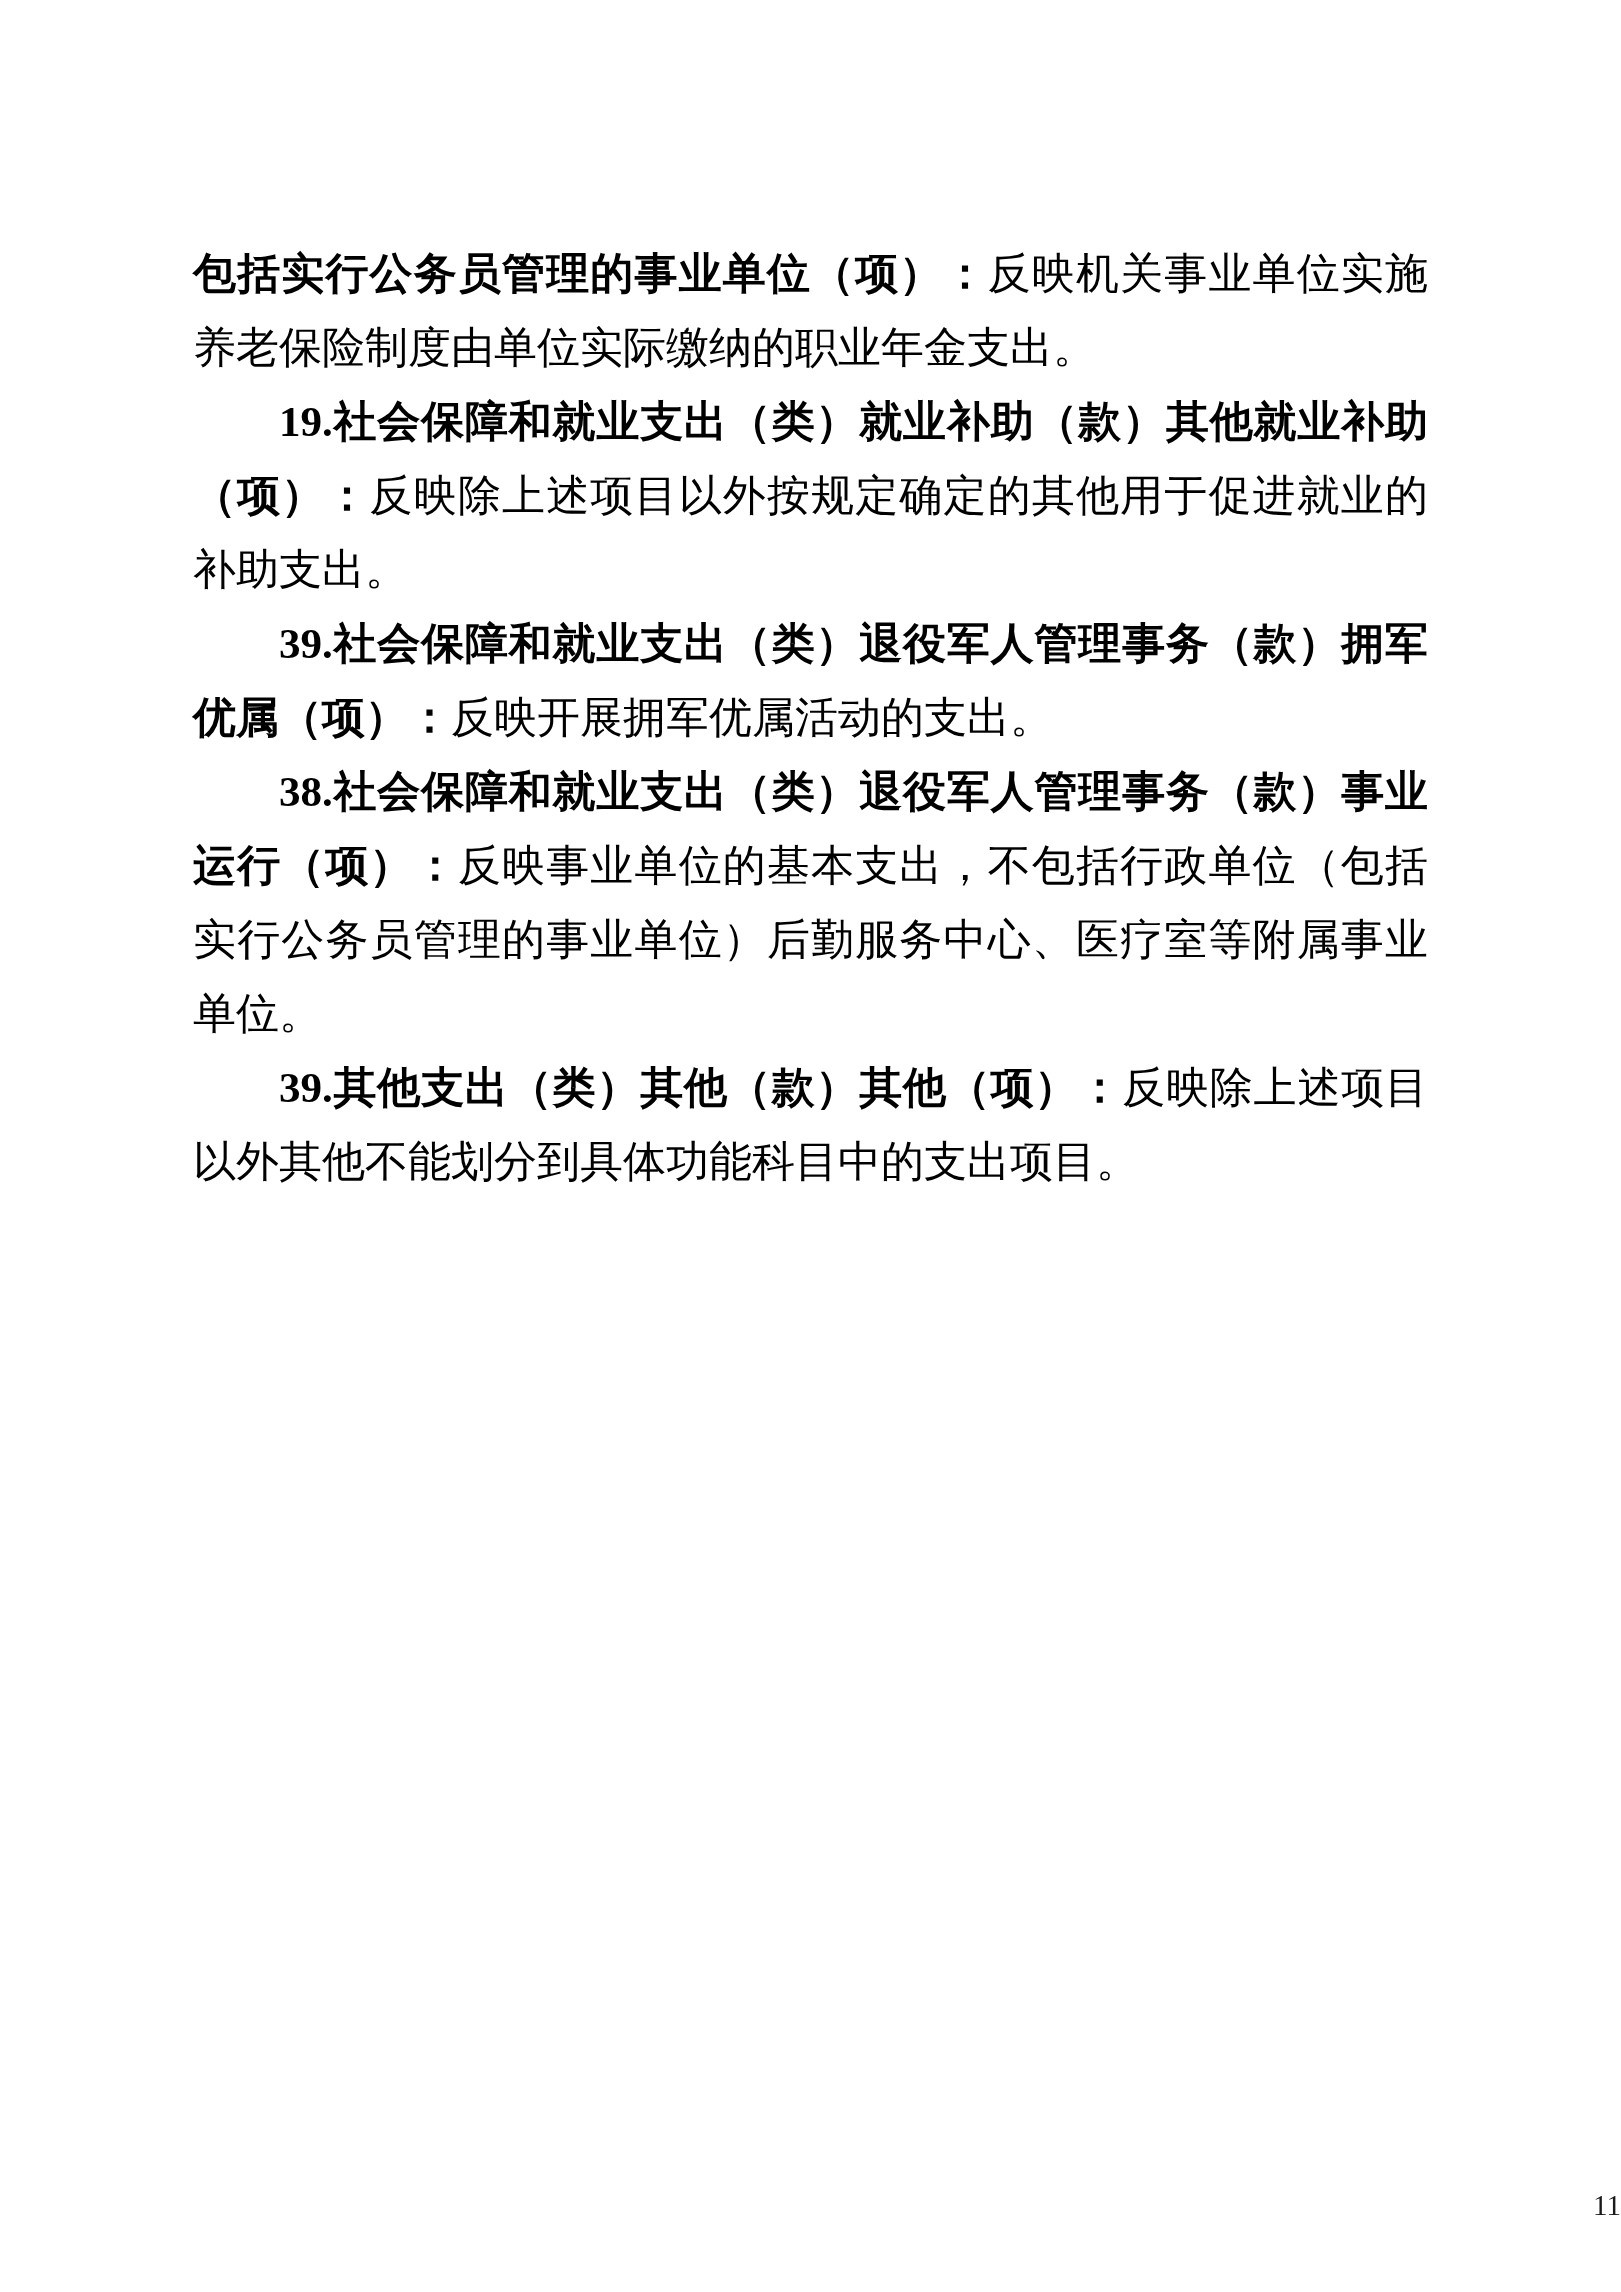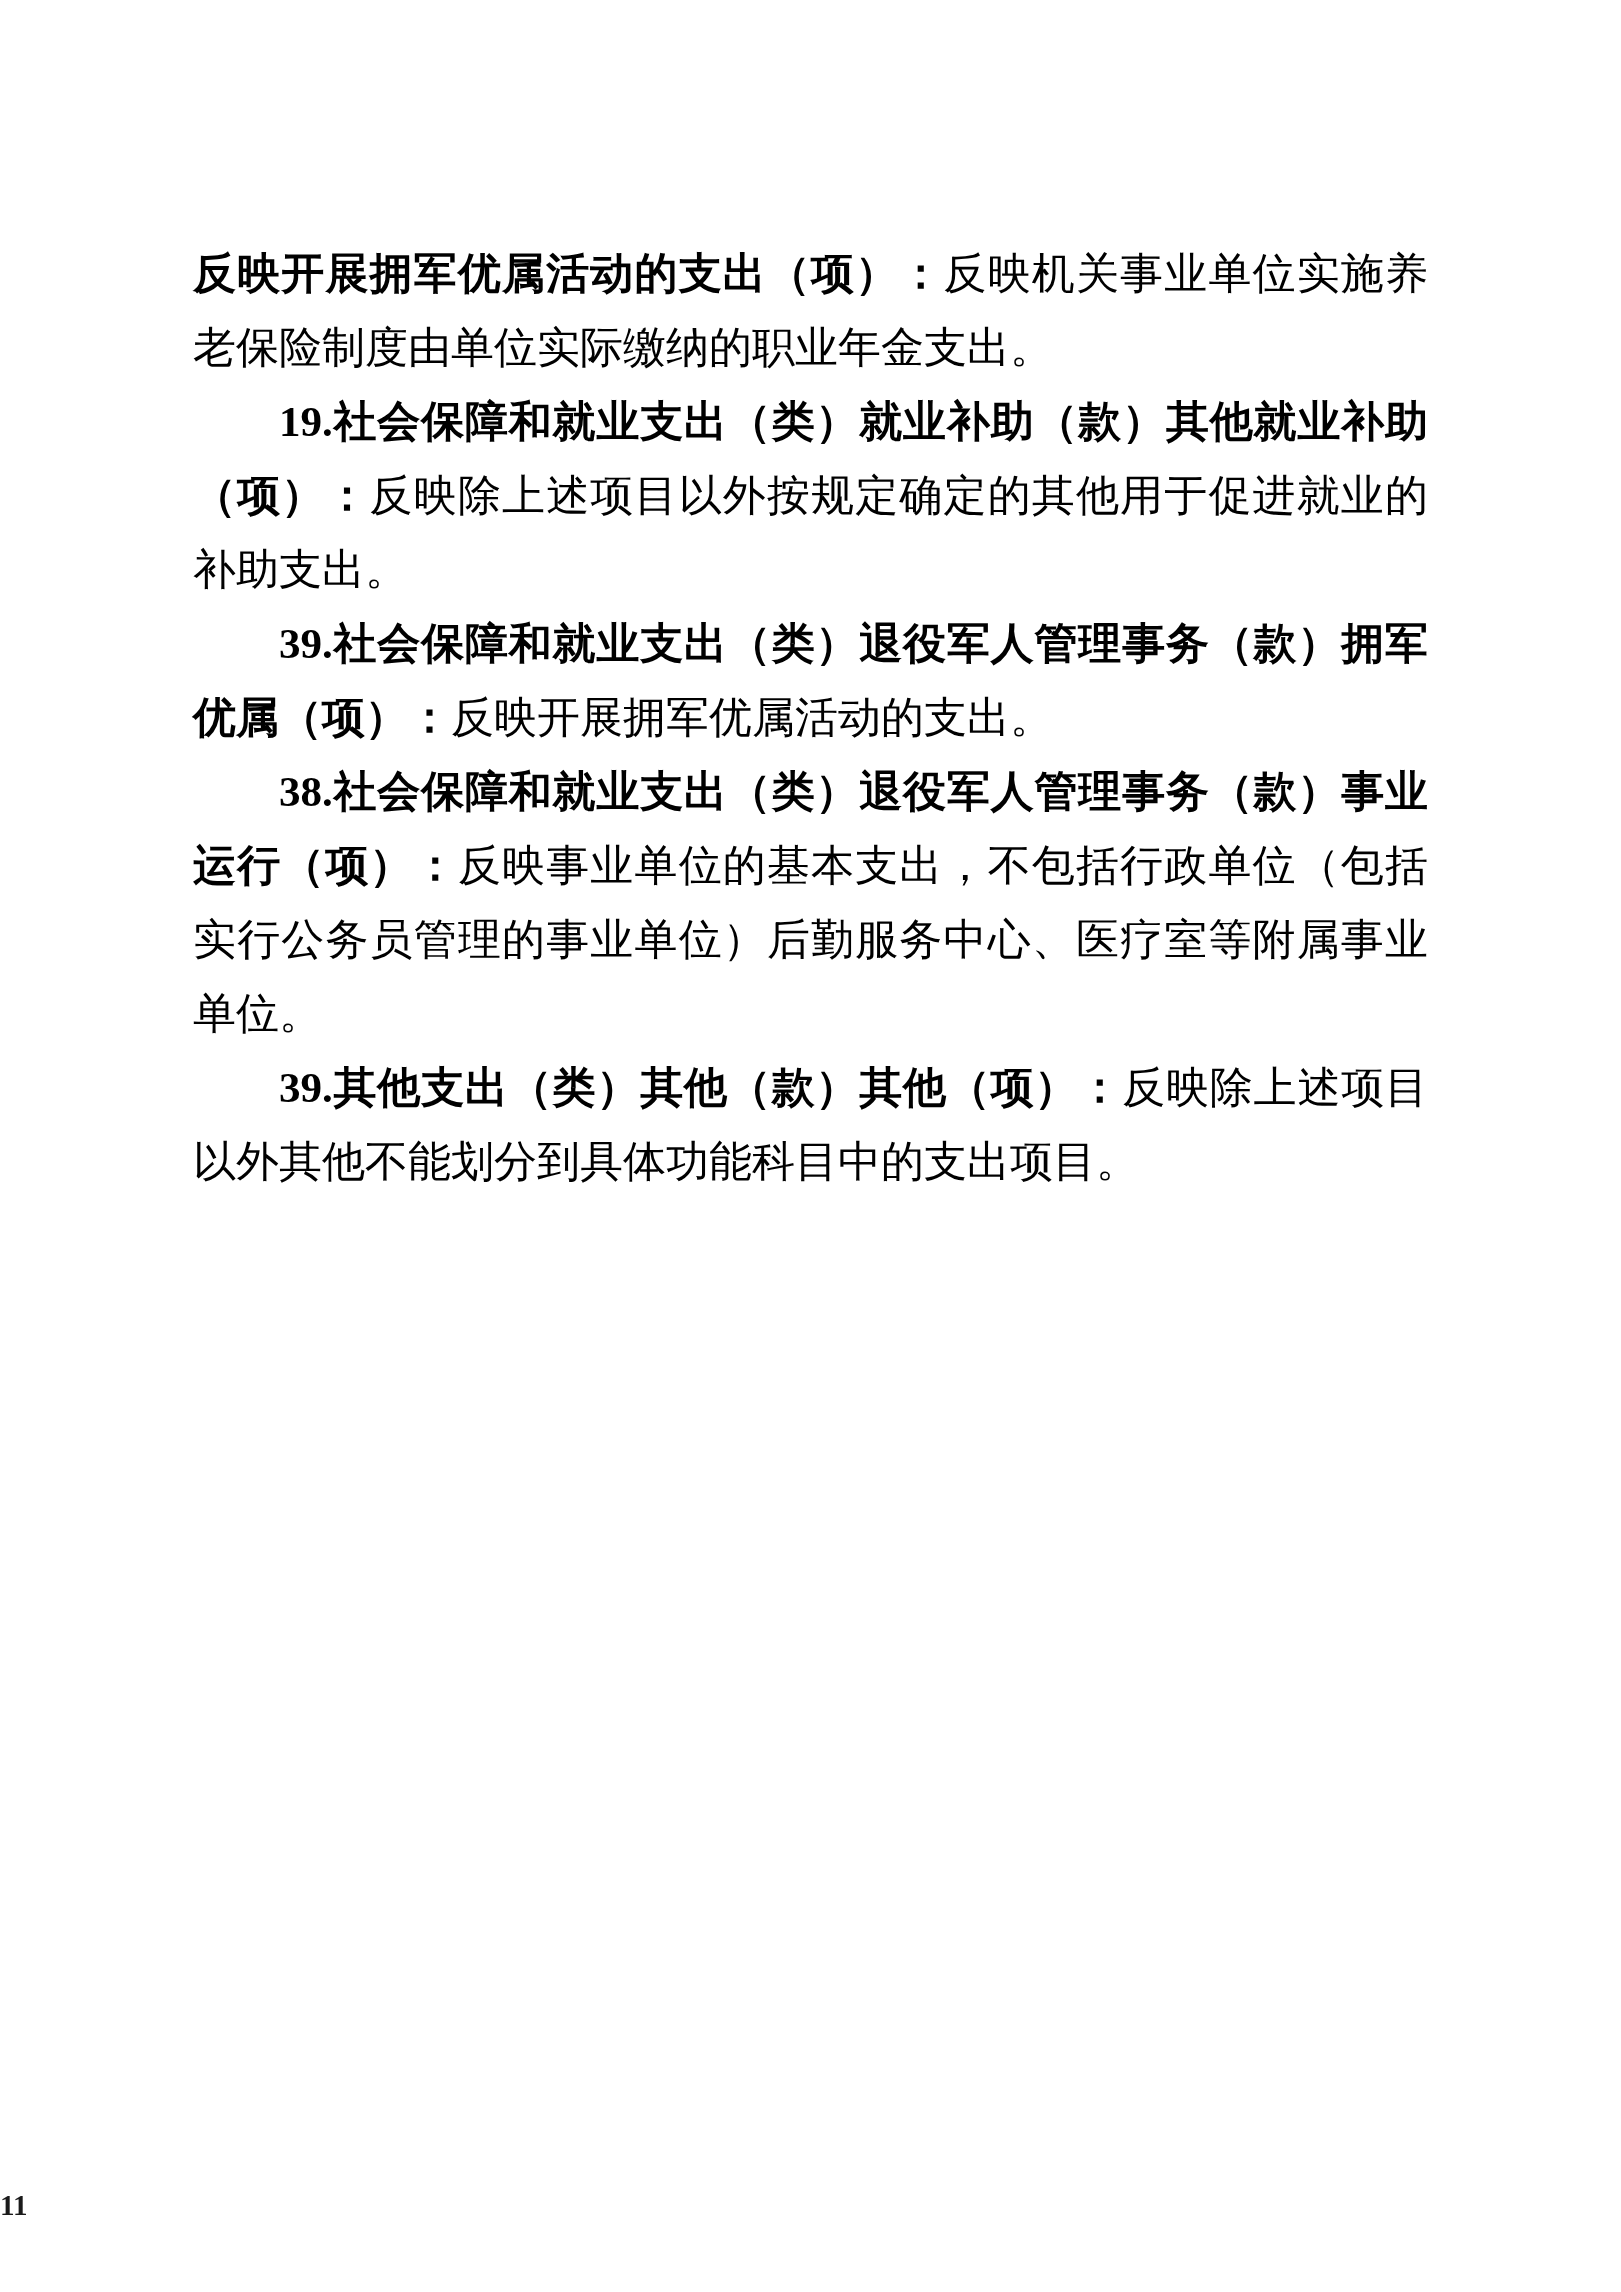--- a/index.html
+++ b/index.html
@@ -42,36 +42,35 @@
     letter-spacing: -1.6px; 
   }
   .body-text {
     font-weight: 400;
   }
   .page-number {
     position: absolute;
     top: 2188px;
     left: 0;
     width: 100%;
-    text-align: left;
+    text-align: right;
     font-size: 29px;
     line-height: 35px;
     color: #1a1a1a;
     font-family: "Liberation Serif", "DejaVu Serif", serif;
-    font-weight: bold;
   }
 </style>
 </head>
 <body>
 
 <div class="page">
 
   <div class="doc">
 
-    <p class="para flush"><span class="lead">反映开展拥军优属活动的支出（项）：</span><span class="body-text">反映机关事业单位实施养老保险制度由单位实际缴纳的职业年金支出。</span></p>
+    <p class="para flush"><span class="lead">包括实行公务员管理的事业单位（项）：</span><span class="body-text">反映机关事业单位实施养老保险制度由单位实际缴纳的职业年金支出。</span></p>
 
     <p class="para"><span class="lead">19.社会保障和就业支出（类）就业补助（款）其他就业补助（项）：</span><span class="body-text">反映除上述项目以外按规定确定的其他用于促进就业的补助支出。</span></p>
 
 
     <p class="para"><span class="lead">39.社会保障和就业支出（类）退役军人管理事务（款）拥军优属（项）：</span><span class="body-text">反映开展拥军优属活动的支出。</span></p>
 
     <p class="para"><span class="lead">38.社会保障和就业支出（类）退役军人管理事务（款）事业运行（项）：</span><span class="body-text">反映事业单位的基本支出，不包括行政单位（包括实行公务员管理的事业单位）后勤服务中心、医疗室等附属事业单位。</span></p>
 
 
 

